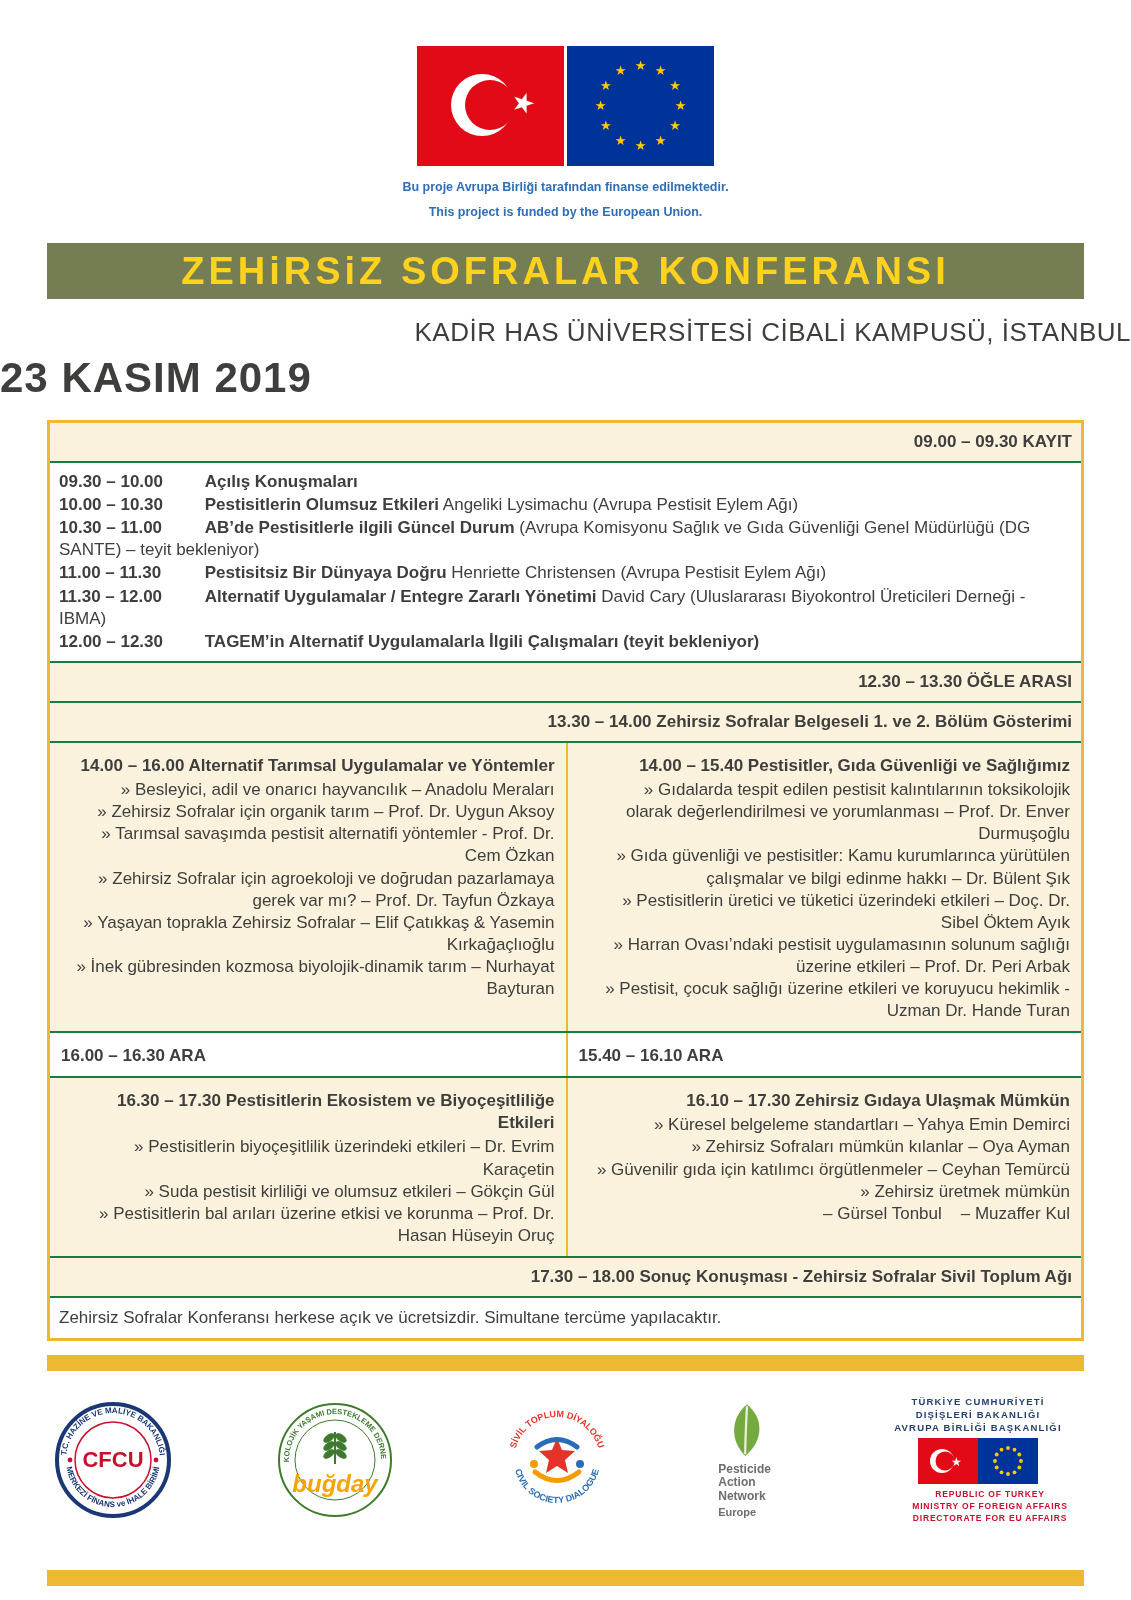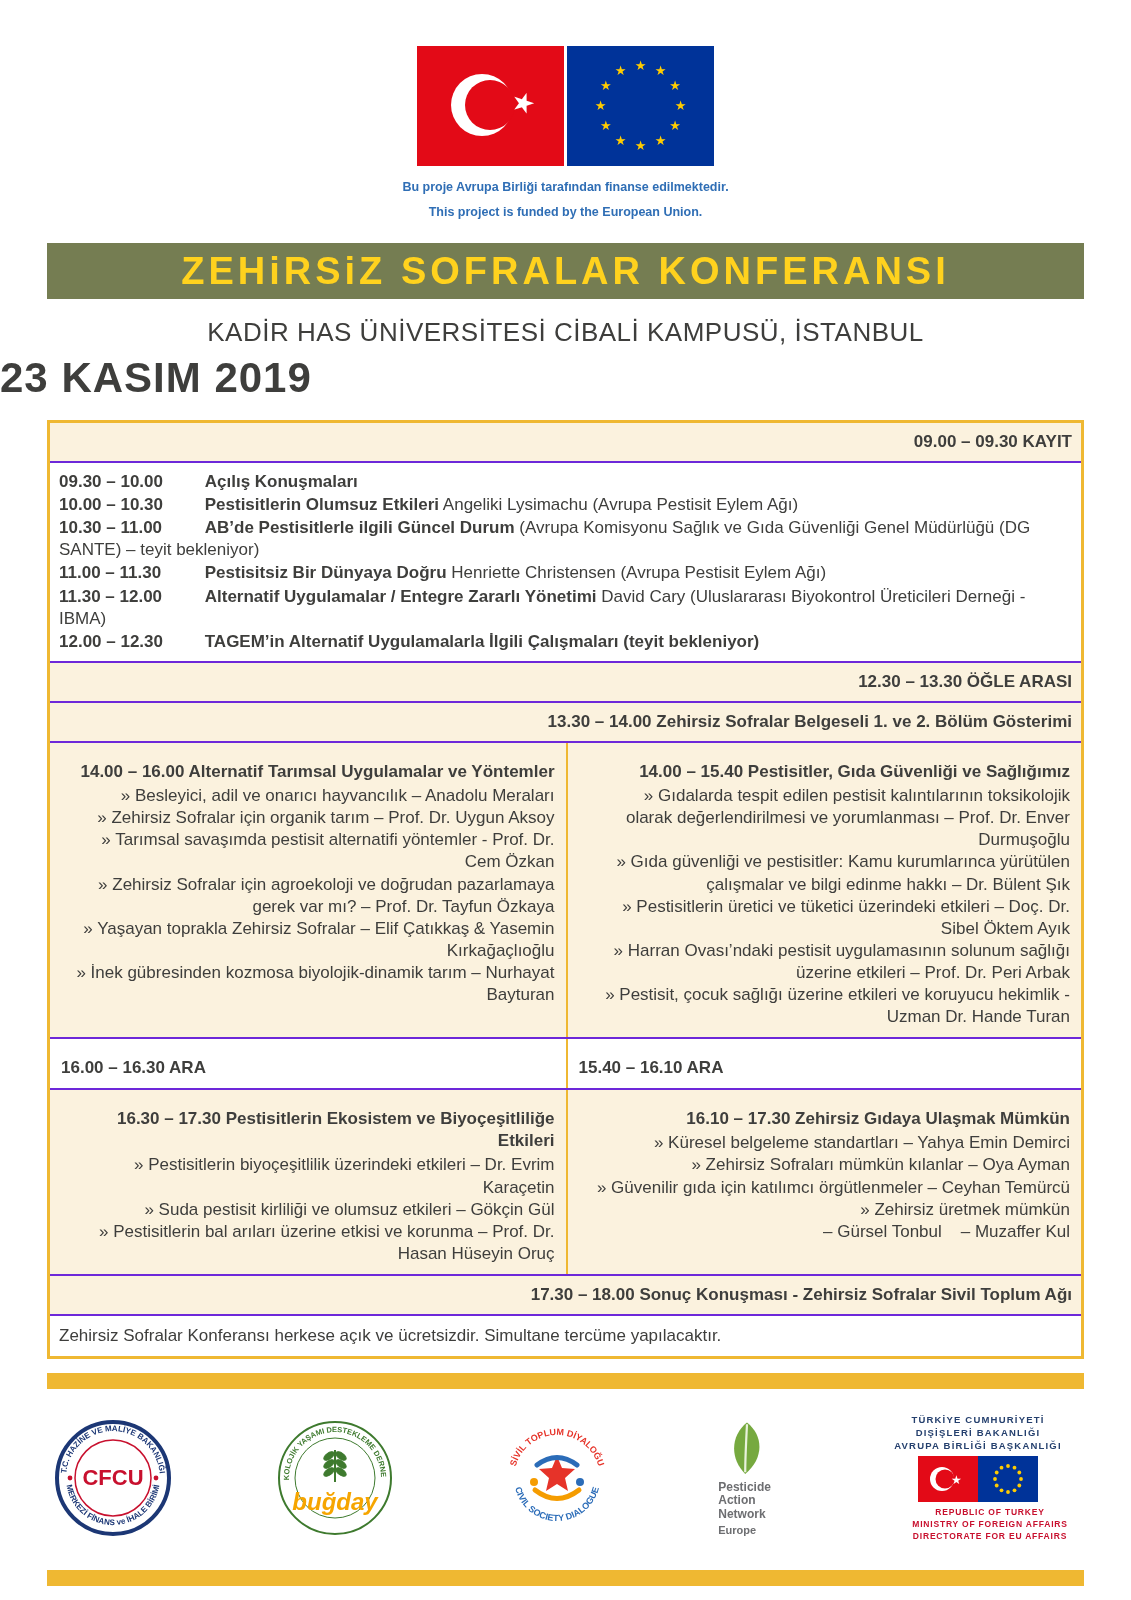--- a/index.html
+++ b/index.html
@@ -27,31 +27,31 @@
   .eu-flag span:nth-child(9){transform:rotate(240deg) translateY(-40px) rotate(-240deg);}
   .eu-flag span:nth-child(10){transform:rotate(270deg) translateY(-40px) rotate(-270deg);}
   .eu-flag span:nth-child(11){transform:rotate(300deg) translateY(-40px) rotate(-300deg);}
   .eu-flag span:nth-child(12){transform:rotate(330deg) translateY(-40px) rotate(-330deg);}
 
   .funding{margin:14px 0 0;text-align:center;font-size:12.5px;font-weight:bold;color:#2F6EB5;}
   .funding + .funding{margin-top:11px;}
 
   .banner{margin:24px 47px 0;height:56px;background:#757D52;display:flex;align-items:center;justify-content:center;}
   .banner h1{margin:0;font-size:38px;letter-spacing:4px;color:#FFD21E;font-weight:bold;}
-  .venue{margin:18px 0 0;text-align:center;font-size:26px;letter-spacing:0.5px;}
+  .venue{margin:18px 0 0;text-align:right;font-size:26px;letter-spacing:0.5px;}
   .date{margin:6px 0 0;font-size:42px;font-weight:bold;letter-spacing:1px;}
 
   
   .table{margin:18px 47px 0;border:3px solid #EFB832;font-size:17px;line-height:1.3;}
-  .row{border-top:2px solid #6d28d9;padding:7px 9px;}
+  .row{border-top:2px solid #15803d;padding:7px 9px;}
   .row:first-child{border-top:none;}
   .cream{background:#FBF2DE;text-align:right;}
   .white{background:#fff;}
   .cols{display:flex;padding:0;}
-  .col{width:50%;padding:18px 11px 9px;}
+  .col{width:50%;padding:12px 11px 9px;}
   .col + .col{border-left:2px solid #EFB832;}
   .session{margin:1px 0;}
   .time{display:inline-block;width:141px;font-weight:bold;}
   .stitle{font-weight:bold;}
   .col-heading{margin:0 0 2px;font-weight:bold;}
   .bullet{margin:0;text-indent:15px;}
   .names{text-indent:0;padding-left:64px;}
   .ara-cell p{margin:0;font-weight:bold;}
   .bold-line{font-weight:bold;margin:1px 0;}
   .note-line{margin:2px 0;}

